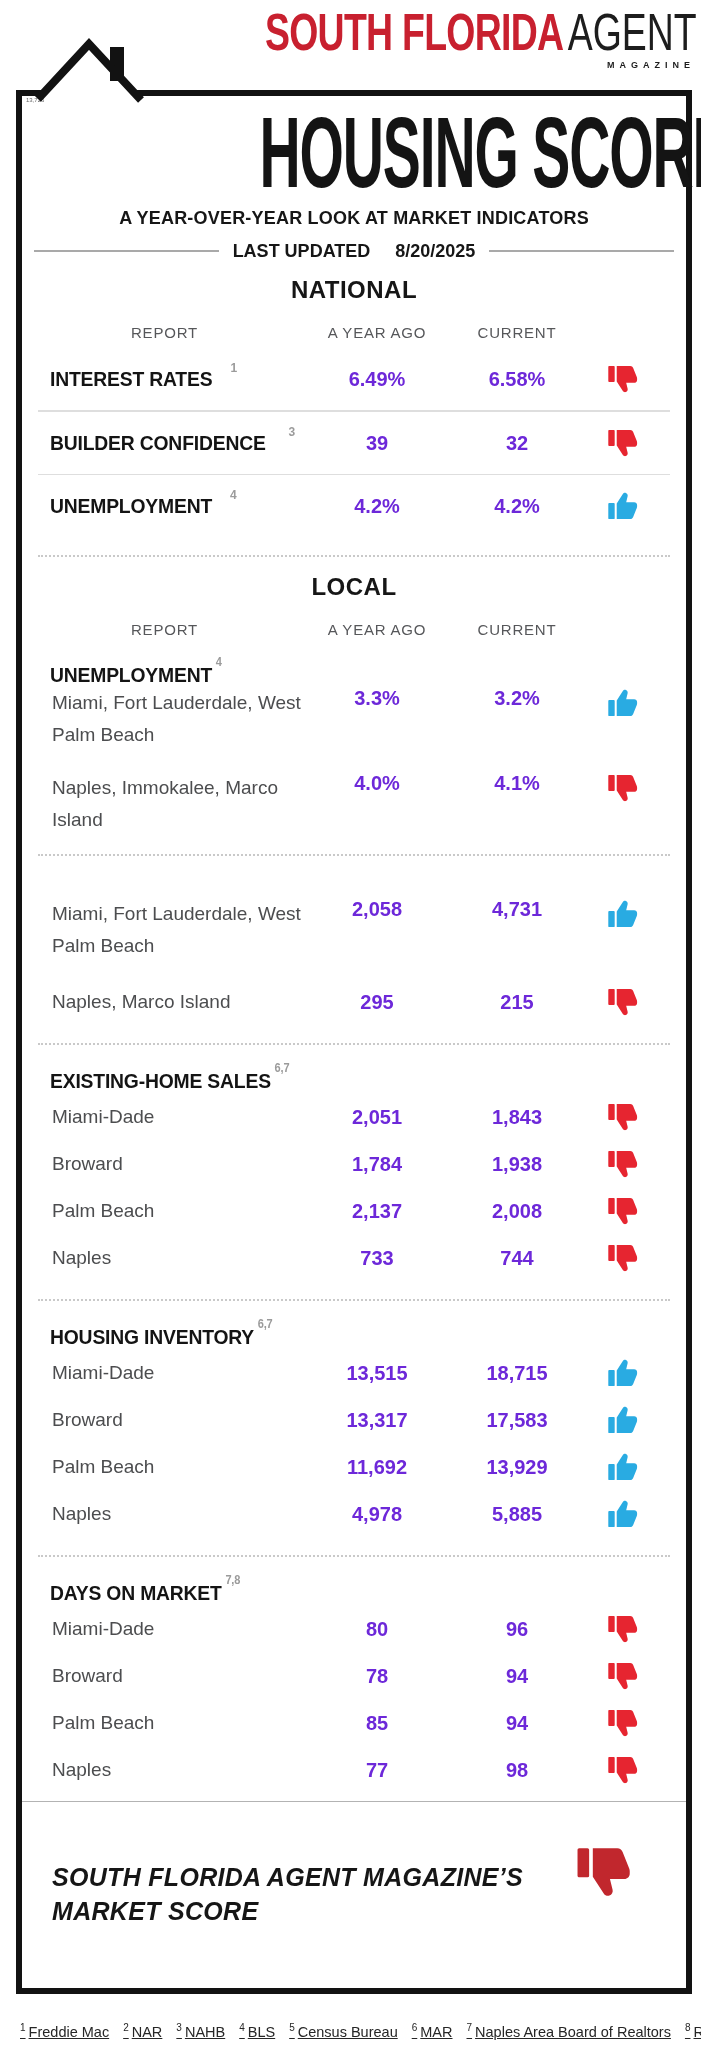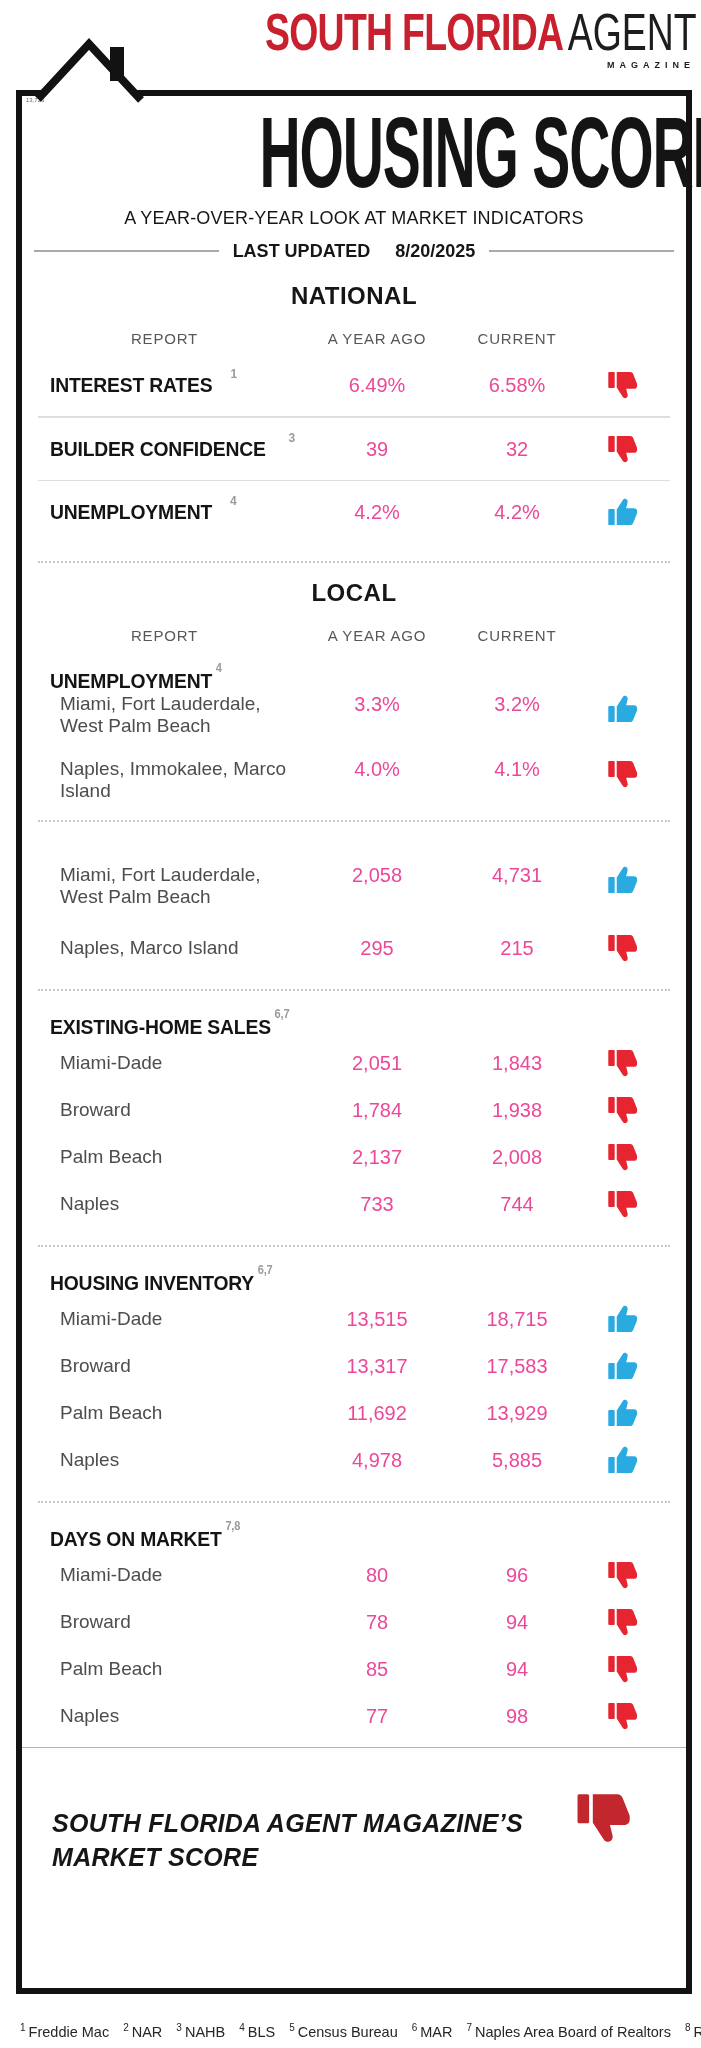--- a/index.html
+++ b/index.html
@@ -17,65 +17,65 @@
   .logo-tagline { font-size:9px; font-weight:bold; letter-spacing:5px; color:#1d1d1d; margin-top:2px; margin-right:2px; }
   
   .roof-svg { position:absolute; left:0; top:0; z-index:3; }
   
   .box { position:absolute; left:16px; top:90px; width:676px; height:1904px;
     border:6px solid #121212; background:#ffffff; z-index:2; }
   .corner-artifact { position:absolute; top:1px; left:4px; font-size:6px; color:#666; letter-spacing:0; }
   .title-wrap { text-align:center; margin-top:6px; }
   .title { display:inline-block; font-size:100px; font-weight:bold; line-height:100px;
     letter-spacing:-2px; white-space:nowrap; transform:scaleX(0.57); transform-origin:center; color:#141414; }
-  .subtitle { text-align:center; margin-top:4px; font-size:18px; font-weight:normal; letter-spacing:0.2px; line-height:24px; }
+  .subtitle { text-align:center; margin-top:4px; font-size:18px; font-weight:bold; letter-spacing:0.2px; line-height:24px; }
   .updated { display:flex; align-items:center; margin:8px 12px 0 12px; height:26px; }
   .updated .rule { flex:1; height:2px; background:#a9a9a9; }
   .updated .utext { display:flex; gap:25px; padding:0 14px; font-size:18px; font-weight:bold; }
   
   .sec-heading { text-align:center; font-size:24px; font-weight:bold; letter-spacing:0.5px; line-height:28px; }
-  .sec-heading.national { margin-top:18px; }
+  .sec-heading.national { margin-top:12px; }
   .sec-heading.local { margin-top:16px; }
   .colheads { display:flex; margin-top:20px; height:18px; font-size:15px; color:#56575a; letter-spacing:0.8px; line-height:18px; }
   .colheads .ch-report { width:285px; text-align:center; }
   .colheads .ch-val { width:140px; text-align:center; }
   
   #national-rows { margin-top:6px; }
   .nrow { display:flex; align-items:center; height:62px; }
   .col-label { width:285px; padding-left:28px; }
   .nlabel { display:inline-block; font-size:21px; font-weight:bold; letter-spacing:-0.2px;
     transform:scaleX(0.92); transform-origin:left center; white-space:nowrap; color:#141414; }
   .fnref { color:#9b9b9b; font-size:12px; font-weight:bold; position:relative; top:-8px; margin-left:4px; }
-  .col-val { width:140px; text-align:center; font-size:20px; font-weight:normal; color:#ec4899; line-height:22px; }
+  .col-val { width:140px; text-align:center; font-size:20px; font-weight:bold; color:#6d28d9; line-height:22px; }
   .col-thumb { width:99px; display:flex; justify-content:center; padding-right:26px; }
   .sep-solid { border-top:1px solid #dedede; margin:0 16px; height:0; }
   .sep-dotted { border-top:2px dotted #c9c9c9; margin:18px 16px 0 16px; height:0; }
   .sep-full { border-top:1px solid #b3b3b3; margin-top:8px; height:0; }
   
   .group { padding-top:24px; }
   .glabel-row { margin-left:28px; }
   .glabel { display:inline-block; font-size:21px; font-weight:bold; letter-spacing:-0.2px;
     transform:scaleX(0.92); transform-origin:left center; white-space:nowrap; color:#141414; }
   .lrow { display:flex; align-items:center; min-height:47px; }
   .group .lrow:first-of-type { margin-top:18px; }
   .lrow.two { align-items:flex-start; min-height:44px; }
   .lrow.two + .lrow.two { margin-top:21px; }
   .lrow.two + .lrow:not(.two) { margin-top:16px; }
-  .lrow .area { width:285px; padding-left:38px; font-size:19px; color:#4c4d4f; line-height:22px; }
+  .lrow .area { width:285px; padding-left:30px; font-size:19px; color:#4c4d4f; line-height:32px; }
   
   .thumb svg { width:36px; height:32px; display:block; }
   .thumb.down svg { transform:scaleY(-1); }
   .thumb.big svg { width:66px; height:58px; }
   
   .market { display:flex; align-items:center; padding:14px 16px 0 30px; }
   .market-text { flex:1; font-style:italic; font-weight:bold; font-size:25px; line-height:34px; letter-spacing:0.3px;margin-top:44px; }
   .market-thumb-wrap { width:110px; display:flex; justify-content:center; padding-right:18px; }
   
   .footnotes { position:absolute; left:20px; bottom:8px; width:670px; font-size:14.5px; color:#262626; }
-  .footnotes .fitem { margin-right:14px; white-space:nowrap; }
+  .footnotes .fitem { margin-right:14px; white-space:nowrap;text-decoration:underline; }
   .footnotes sup { font-size:10px; margin-right:3px; }
 </style>
 </head>
 <body>
 
 <div class="logo">
   <div class="logo-line">
     <span class="logo-primary" id="logoPrimary" style="color: rgb(200, 32, 47);">SOUTH FLORIDA</span>
     <span class="logo-secondary">AGENT</span>
   </div>

